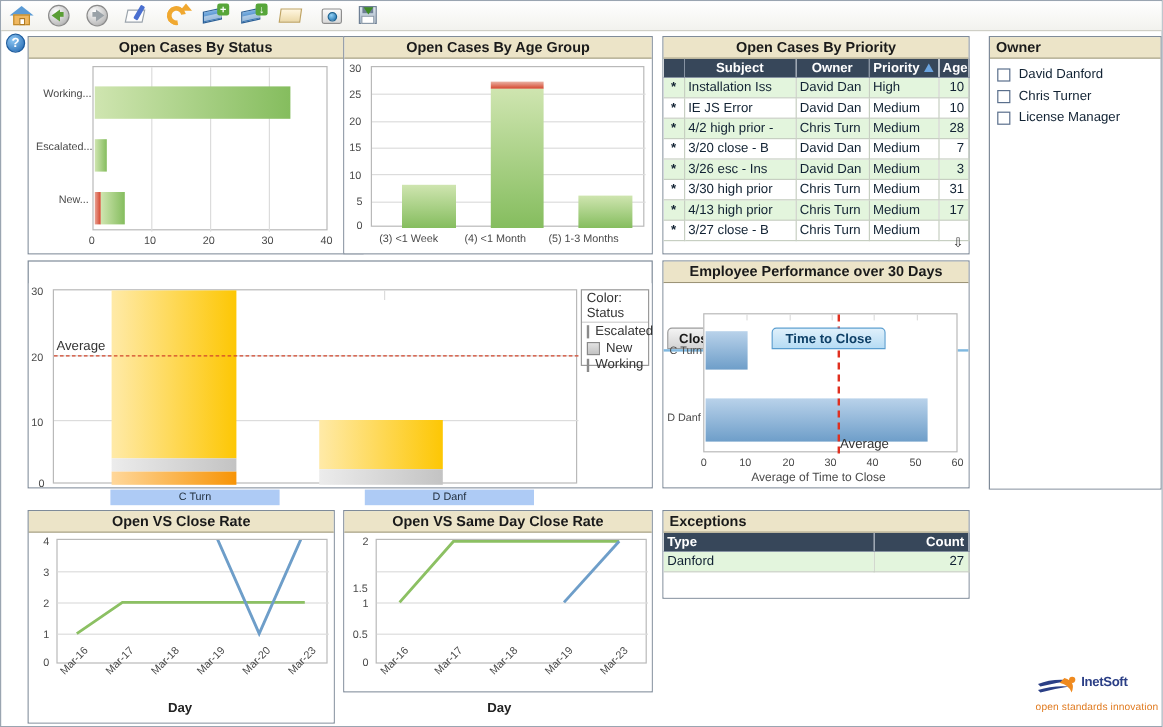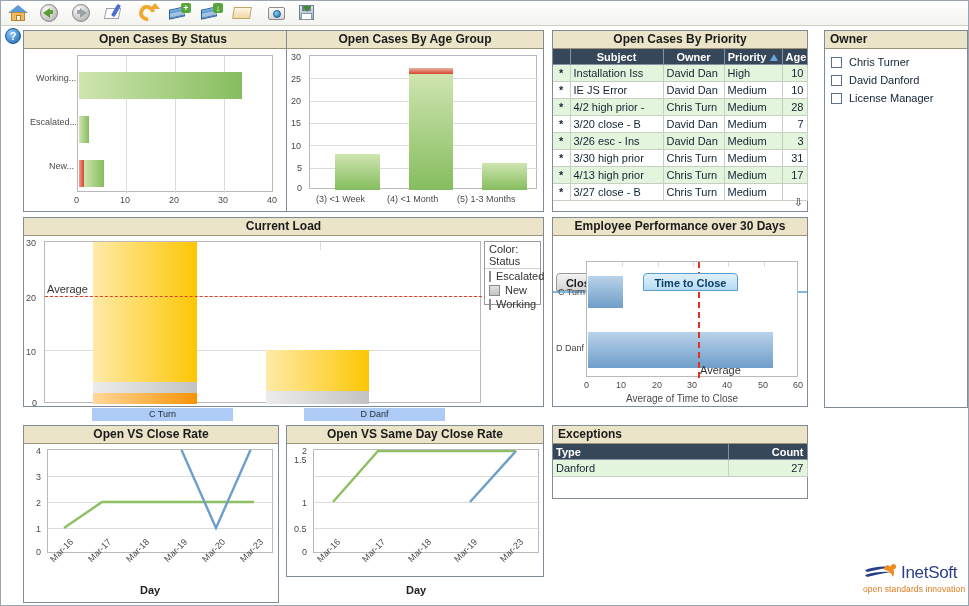--- a/index.html
+++ b/index.html
@@ -97,21 +97,21 @@
   
   .tabbar{position:absolute;left:0;top:0;height:32px;width:100%;margin-top:36px;}
   .tab{position:absolute;top:1px;height:18px;line-height:18px;font-size:11px;font-weight:bold;
        text-align:center;box-sizing:border-box;cursor:pointer;
        border-top-left-radius:4px;border-top-right-radius:4px;}
   .tab.inactive{background:linear-gradient(#f4f4f4,#d4d4d4);border:1px solid #9a9a9a;color:#1a1a1a;}
   .tab.active{background:linear-gradient(#dff0fb,#b6dcf4);border:1px solid #5a9ed0;color:#0d3f66;z-index:3;}
   .tabline{position:absolute;left:0;top:19px;height:2px;width:100%;background:#7fb8e0;}
   
   .logo{position:absolute;}
-  .logo .name{font-size:17px;font-weight:normal;color:#2b3f86;letter-spacing:-.3px;}
+  .logo .name{font-size:11px;font-weight:bold;color:#2b3f86;letter-spacing:-.3px;}
   .logo .tag{font-size:8.5px;color:#e07a1f;letter-spacing:.1px;}
   .scrollmark{position:absolute;font-size:11px;color:#333;}
 </style>
 </head>
 <body>
 
 <div class="app">
 
   <div class="toolbar">
     <div class="tbtn" style="left:4px">
@@ -326,35 +326,34 @@
       </table>
       <div class="scrollmark" style="right:4px;bottom:2px;">⇩</div>
     </div>
   </div>
 
   <div class="panel" style="left:823px;top:29px;width:144px;height:378px;">
     <div class="ptitle left">Owner</div>
     <div class="pbody" style="padding-top:4px;">
       <div class="ownrow">
         <span class="cb"></span>
-        <span>Chris Turner</span>
+        <span>David Danford</span>
       </div>
       <div class="ownrow">
         <span class="cb"></span>
-        <span>David Danford</span>
+        <span>Chris Turner</span>
       </div>
       <div class="ownrow">
         <span class="cb"></span>
         <span>License Manager</span>
       </div>
     </div>
   </div>
 
   <div class="panel" style="left:22px;top:216px;width:521px;height:190px;">
-    <div class="ptitle">Current Load</div>
     <div class="pbody">
       <div class="plot" style="left:20px;top:5px;width:437px;height:162px;">
         <div class="gl glh" style="left:0;top:54px;width:437px;"></div>
         <div class="gl glh" style="left:0;top:108px;width:437px;"></div>
         <div class="gl glv" style="left:275px;top:0;height:8px;"></div>
 
         <div class="bar bar-yellow" style="left:48px;top:0px;width:104px;height:140px;"></div>
         <div class="bar bar-gray" style="left:48px;top:140px;width:104px;height:11px;"></div>
         <div class="bar bar-orange" style="left:48px;top:151px;width:104px;height:11px;"></div>
 
@@ -462,21 +461,21 @@
       <div class="plot" style="left:26px;top:5px;width:226px;height:104px;">
         <div class="gl glh" style="left:0;top:26px;width:226px;"></div>
         <div class="gl glh" style="left:0;top:52px;width:226px;"></div>
         <div class="gl glh" style="left:0;top:78px;width:226px;"></div>
         <svg width="226" height="104" viewBox="0 0 226 104" style="position:absolute;left:0;top:0;">
           <polyline points="19,52 64,1 110,1 156,1 202,1" fill="none" stroke="#8cc063" stroke-width="2.4"></polyline>
           <polyline points="156,52 202,1" fill="none" stroke="#6e9ec9" stroke-width="2.4"></polyline>
         </svg>
       </div>
       <div class="tick" style="left:15px;top:2px;">2</div>
-      <div class="tick" style="left:7px;top:11px;">1.5</div>
+      <div class="tick" style="left:7px;top:41px;">1.5</div>
       <div class="tick" style="left:15px;top:54px;">1</div>
       <div class="tick" style="left:7px;top:80px;">0.5</div>
       <div class="tick" style="left:15px;top:103px;">0</div>
       <div class="tick" style="left:28px;top:113px;transform:rotate(-45deg);transform-origin:left top;">Mar-16</div>
       <div class="tick" style="left:73px;top:113px;transform:rotate(-45deg);transform-origin:left top;">Mar-17</div>
       <div class="tick" style="left:119px;top:113px;transform:rotate(-45deg);transform-origin:left top;">Mar-18</div>
       <div class="tick" style="left:165px;top:113px;transform:rotate(-45deg);transform-origin:left top;">Mar-19</div>
       <div class="tick" style="left:211px;top:113px;transform:rotate(-45deg);transform-origin:left top;">Mar-23</div>
       <div class="axlab" style="left:119px;top:140px;">Day</div>
     </div>

